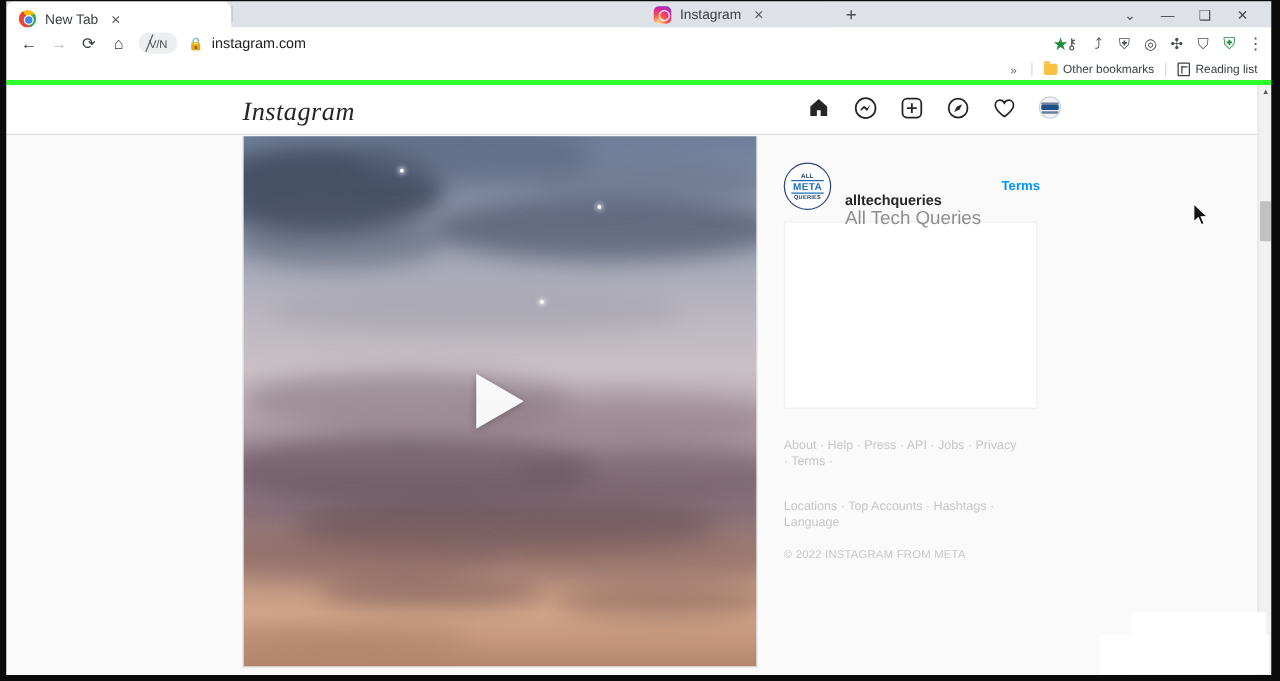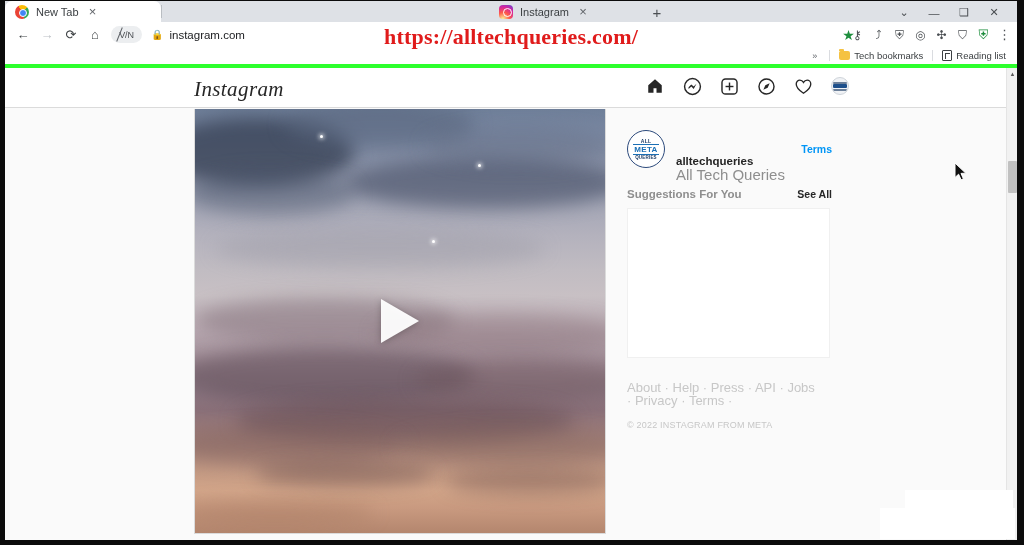--- a/index.html
+++ b/index.html
@@ -237,21 +237,21 @@
   .side-user { font-size:11.5px; font-weight:bold; color:#262626; line-height:14px;}
   .side-full { font-size:15px; color:#8e8e8e; line-height:14px;}
   .side-switch { font-size:10.5px; font-weight:bold; color:#0095f6; flex:0 0 auto;}
 
   .sugg-head { display:flex; align-items:center; justify-content:space-between; margin-top:19px; }
   .sugg-title { font-size:11.5px; font-weight:bold; color:#8e8e8e;}
   .sugg-seeall { font-size:10.5px; font-weight:bold; color:#262626;}
   .sugg-box { margin-top:8px; width:203px; height:150px; background:#fff; border:1px solid #f0f0f0;}
 
   .ig-footer { margin-top:14px; width:190px; }
-  .ig-footer-links { font-size:13px; color:#c7c7c7; line-height:12.5px;margin-top:24px;}
+  .ig-footer-links { font-size:10px; color:#c7c7c7; line-height:12.5px;margin-top:24px;}
   .ig-copy { font-size:9px; color:#c7c7c7; margin-top:13px; letter-spacing:.2px;}
 
   
   .scrollbar {
     position:absolute; right:0; top:0; width:11px; height:472px; background:#f1f1f1;
     border-left:1px solid #e4e4e4;
   }
   .scroll-thumb {
     position:absolute; left:1px; top:93px; width:9px; height:32px;
     background:#c1c1c1; border-radius:1px;
@@ -269,21 +269,21 @@
   
   .cursor { position:absolute; left:954px; top:162px; z-index:55; }
 </style>
 </head>
 <body>
 
 <div id="screen">
 
   <div class="tabstrip">
 
-    <div class="tab active" style="width:156px;">
+    <div class="tab active" style="width:180px;align-items:flex-end;">
       <span class="tab-favicon fav-chrome"></span>
       <span class="tab-title">New Tab</span>
       <span class="tab-close">×</span>
     </div>
     <div class="tab-sep"></div>
 
     <div style="width:327px;"></div>
 
     <div class="tab inactive" style="width:153px;">
       <span class="tab-favicon fav-ig"></span>
@@ -322,32 +322,31 @@
       <div class="ext-ico shield2">⛨</div>
       <div class="ext-ico kebab">⋮</div>
     </div>
   </div>
 
   <div class="bookmarks">
     <div class="bm-chevron">»</div>
     <div class="bm-divider"></div>
     <div class="bm-item">
       <span class="folder-ico"></span>
-      <span>Tech bookmarks</span>
+      <span>Other bookmarks</span>
     </div>
     <div class="bm-divider"></div>
     <div class="bm-item">
       <span class="reading-ico"></span>
       <span>Reading list</span>
     </div>
   </div>
 
   <div class="greenline"></div>
 
-  <div class="red-overlay">https://alltechqueries.com/</div>
 
   <div class="viewport">
 
     <div class="ig-topbar">
       <div class="ig-logo">Instagram</div>
 
 
       <div class="ig-nav">
         <div class="ig-nav-btn">
           <svg width="18" height="18" viewBox="0 0 24 24">
@@ -426,29 +425,26 @@
             <span class="sa-mid">META</span>
             <span class="sa-bot">QUERIES</span>
           </div>
           <div class="side-names">
             <div class="side-user">alltechqueries</div>
             <div class="side-full">All Tech Queries</div>
           </div>
           <div class="side-switch">Terms</div>
         </div>
 
-        <div class="sugg-head">
-          <div class="sugg-title">Suggestions For You</div>
-          <div class="sugg-seeall">See All</div>
-        </div>
 
         <div class="sugg-box"></div>
 
         <div class="ig-footer">
           <div class="ig-footer-links">About · Help · Press · API · Jobs · Privacy · Terms ·</div>
+          <div class="ig-footer-links">Locations · Top Accounts · Hashtags · Language</div>
           <div class="ig-copy">© 2022 INSTAGRAM FROM META</div>
         </div>
       </div>
     </div>
 
     <div class="scrollbar">
       <div class="scroll-arrow" style="top:0;">▲</div>
       <div class="scroll-thumb"></div>
     </div>
   </div>

